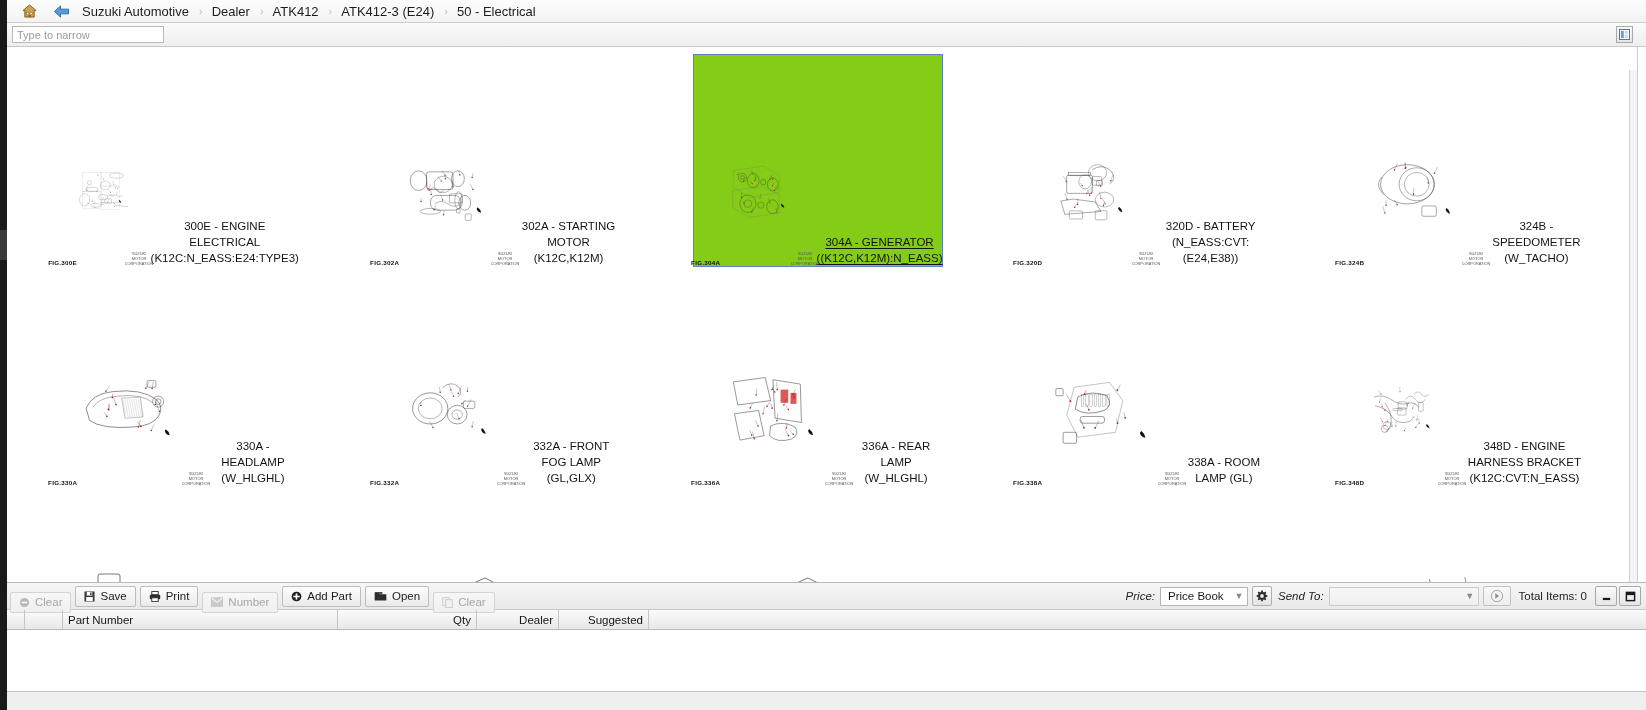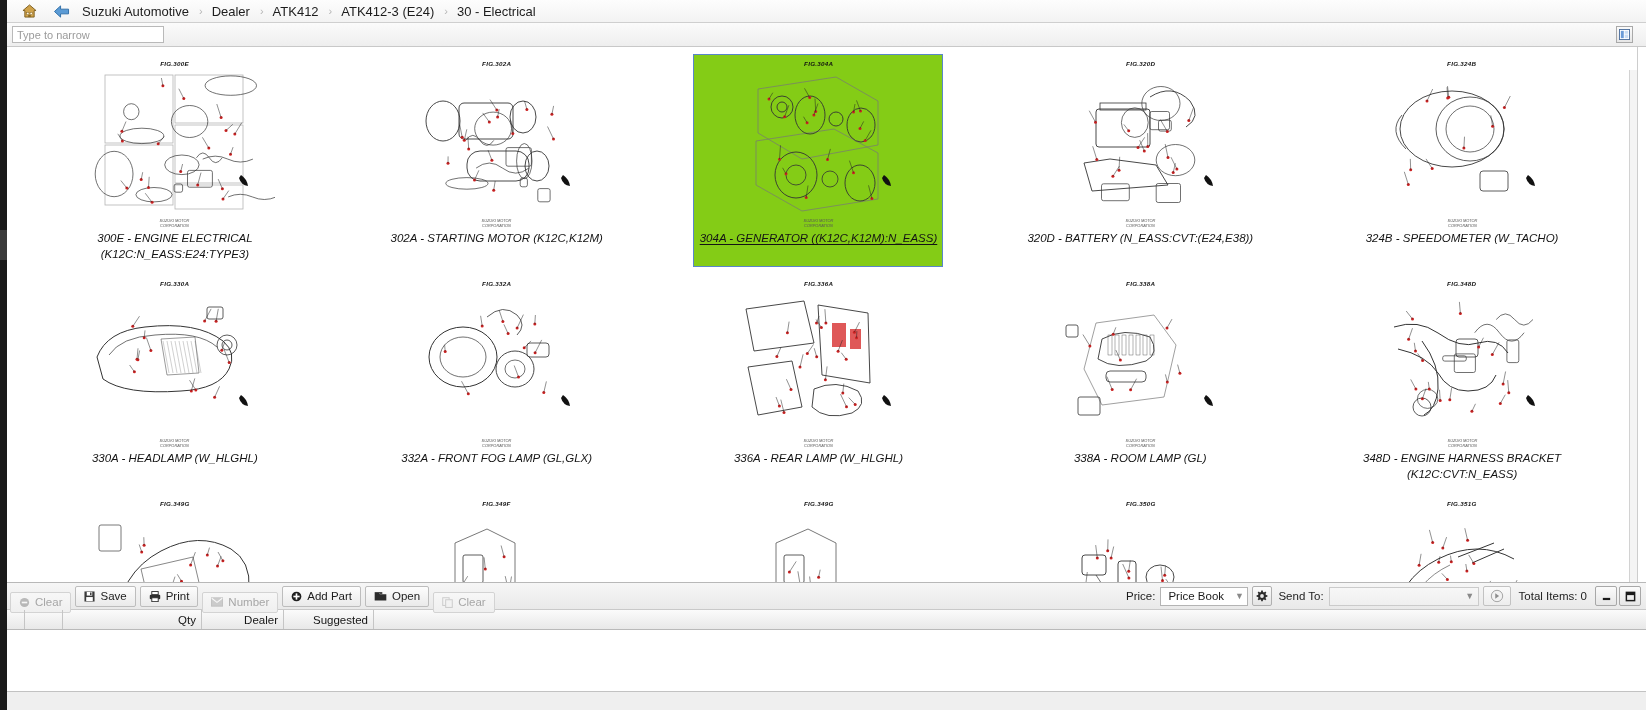--- a/index.html
+++ b/index.html
@@ -112,24 +112,23 @@
     align-items: center;
     padding-top: 7px;
   }
   .cell.selected .cell-inner {
     border: 1px solid #5a86c9;
     background: #84cc16;
   }
   .cell-inner {
     width: 250px; height: 213px;
     border: 1px solid transparent;
-    display: flex; flex-direction: column;
-    align-items: center;
+    display: flex; flex-direction: row;
+    align-items: flex-end;
     padding-top: 5px;
-    font-style: italic;
   }
   .fig-code {
     font-size: 5px; font-weight: bold;
     color: #111; letter-spacing: .2px;
     margin-bottom: 1px;
     transform: scale(1.25);
     transform-origin: center;
   }
   .thumb {
     width: 200px; height: 150px;
@@ -192,21 +191,21 @@
   .tbtn .ico { display:flex; align-items:center; }
   .tbtn.disabled .ico { opacity: .38; }
 
   .bar-right {
     margin-left: auto;
     display: flex; align-items: center;
     gap: 0px;
     padding-right: 5px;
     font-size: 11.5px; color: #1d1d1d;
   }
-  .lbl { margin-right: 5px; white-space: nowrap; }
+  .lbl { margin-right: 5px; white-space: nowrap; font-style: italic; }
   .combo {
     height: 19px;
     border: 1px solid #b4b4b4;
     background: #ffffff;
     display: flex; align-items: center;
     font-size: 11.5px; color: #1a1a1a;
     padding-left: 7px;
   }
   .combo .cv { flex: 1 1 auto; white-space: nowrap; }
   .combo .arrow {
@@ -300,21 +299,21 @@
       </svg>
     </span>
     <span class="crumb-text crumb-link">Suzuki Automotive</span>
     <span class="crumb-sep">›</span>
     <span class="crumb-text crumb-link">Dealer</span>
     <span class="crumb-sep">›</span>
     <span class="crumb-text crumb-link">ATK412</span>
     <span class="crumb-sep">›</span>
     <span class="crumb-text crumb-link">ATK412-3 (E24)</span>
     <span class="crumb-sep">›</span>
-    <span class="crumb-text crumb-link">30 - Electrical</span>
+    <span class="crumb-text crumb-link">50 - Electrical</span>
   </div>
 
   <div class="search-bar">
     <input class="search-input" value="" placeholder="Type to narrow" style="">
     <span class="search-right-btn">
       <svg width="11" height="11" viewBox="0 0 12 12">
         <rect x="0.5" y="0.5" width="11" height="11" fill="#ffffff" stroke="#4a6c9b" stroke-width="1"></rect>
         <rect x="2" y="2" width="3.2" height="8" fill="#6a9bd8"></rect>
         <rect x="6.2" y="2" width="3.8" height="3.2" fill="#c9ddf5"></rect>
         <rect x="6.2" y="6" width="3.8" height="4" fill="#c9ddf5"></rect>
@@ -1103,20 +1102,21 @@
             <rect x="1.5" y="1.5" width="9" height="9" fill="none" stroke="#1a1a1a" stroke-width="1.6"></rect>
             <rect x="1.5" y="1.5" width="9" height="3" fill="#1a1a1a"></rect>
           </svg>
         </div>
       </div>
     </div>
 
     <div class="tbl-head" id="tblhead">
         <div class="th" style="width: 25px; flex: 0 0 25px;"></div>
         <div class="th" style="width: 38px; flex: 0 0 38px;"></div>
+        <div class="th" style="width: 275px; flex: 0 0 275px;">Part Number</div>
         <div class="th num" style="width: 139px; flex: 0 0 139px;">Qty</div>
         <div class="th num" style="width: 82px; flex: 0 0 82px;">Dealer</div>
         <div class="th num" style="width: 90px; flex: 0 0 90px;">Suggested</div>
       </div>
     <div class="tbl-body"></div>
     <div class="tbl-foot"></div>
   </div>
 
   <div class="bottom-rail"></div>
 </div>

